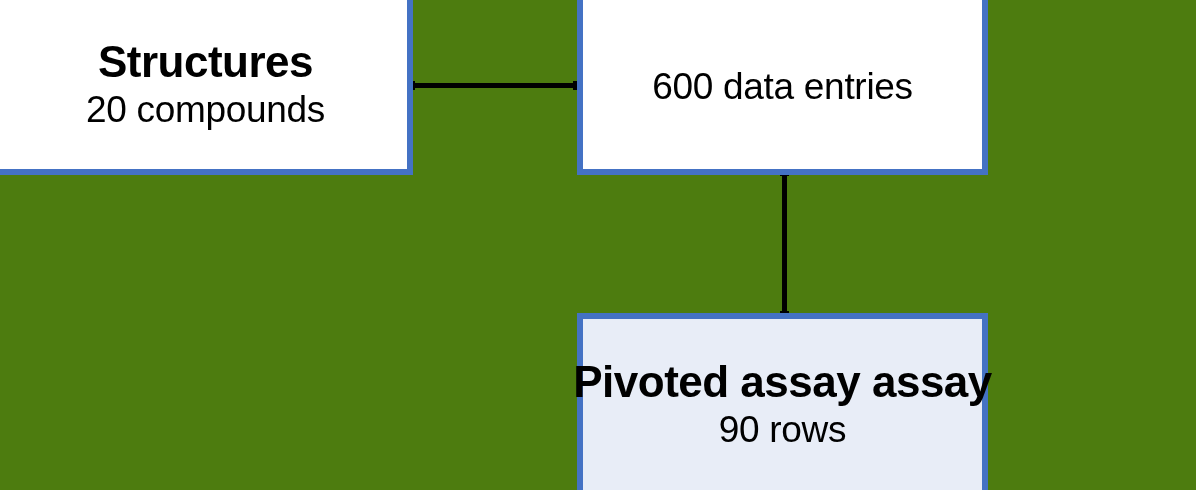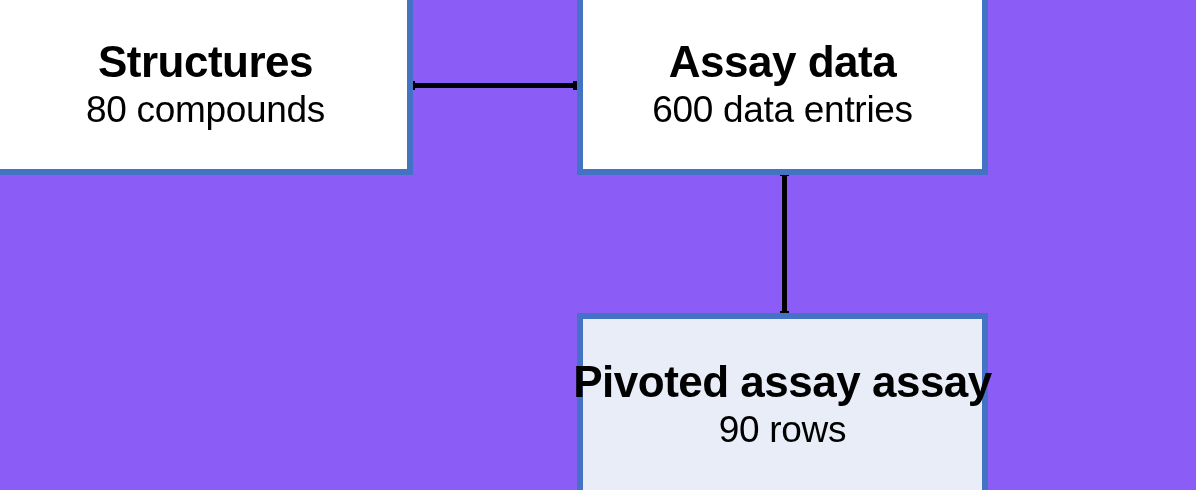--- a/index.html
+++ b/index.html
@@ -5,21 +5,21 @@
   html, body {
     margin: 0;
     padding: 0;
     background: #000000;
   }
 
   #canvas {
     position: relative;
     width: 1196px;
     height: 490px;
-    background: #8b5cf6;
+    background: #4d7c0f;
     overflow: hidden;
     font-family: "Liberation Sans", sans-serif;
   }
 
   
   .node {
     position: absolute;
     box-sizing: border-box;
     border: 6px solid #4472C4;
     display: flex;
@@ -129,27 +129,26 @@
   <div class="conn-stub-h" id="stub-structures-right"></div>
   <div class="conn-stub-h" id="stub-assay-left"></div>
 
   <div class="connector" id="connector-assay-pivoted"></div>
   <div class="conn-stub-v" id="stub-assay-bottom"></div>
   <div class="conn-stub-v" id="stub-pivoted-top"></div>
 
   <div class="node" id="node-structures">
     <div class="node-inner">
       <div class="node-title">Structures</div>
-      <div class="node-subtitle">80 compounds</div>
+      <div class="node-subtitle">20 compounds</div>
     </div>
   </div>
 
   <div class="node" id="node-assay-data">
     <div class="node-inner">
-      <div class="node-title">Assay data</div>
       <div class="node-subtitle">600 data entries</div>
     </div>
   </div>
 
   <div class="node" id="node-pivoted-assay-data">
     <div class="node-inner">
       <div class="node-title">Pivoted assay assay</div>
       <div class="node-subtitle">90 rows</div>
     </div>
   </div>

